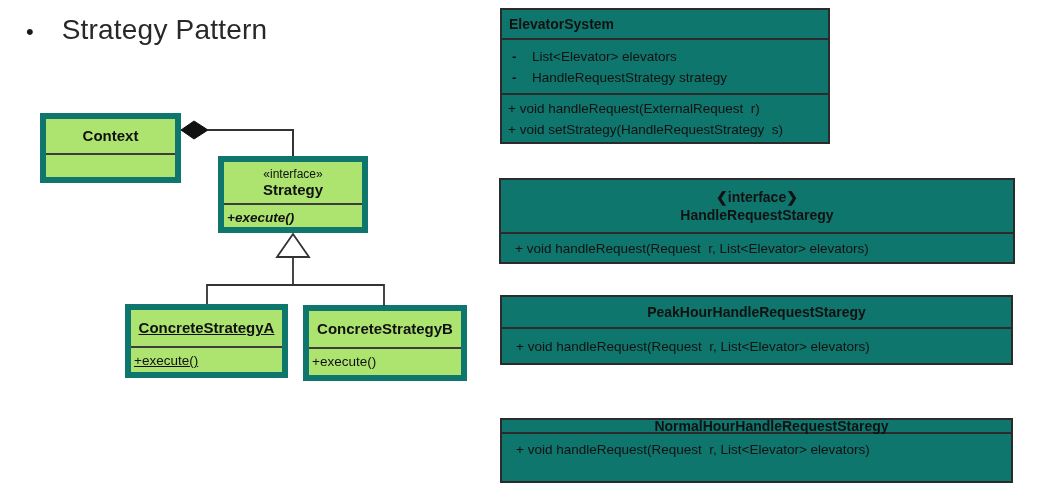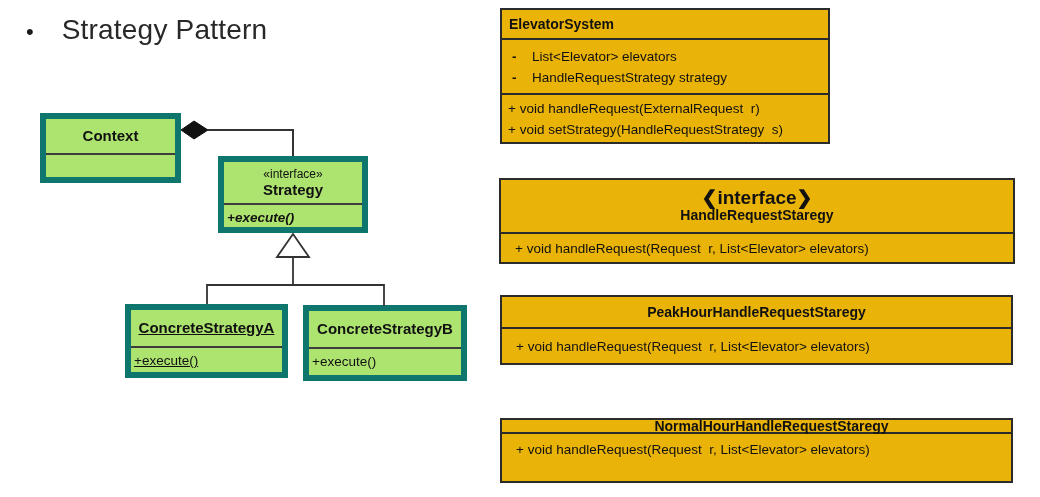--- a/index.html
+++ b/index.html
@@ -36,29 +36,29 @@
   #box-concrete-a .g-hdr { height:38px; }
   #box-concrete-b { left:303px; top:305px; width:164px; height:76px; }
   #box-concrete-b .g-hdr { height:38px; }
 
   
   .connectors { position:absolute; left:0; top:0; pointer-events:none; }
 
   
   .cbox {
     position:absolute; box-sizing:border-box;
-    background:#eab308; border:2px solid #2b2b2b; font-size:13.5px;
+    background:#0f766e; border:2px solid #2b2b2b; font-size:13.5px;
   }
   .c-hdr {
     font-weight:bold; font-size:14px; border-bottom:2px solid #2b2b2b;
     box-sizing:border-box; display:flex; flex-direction:column; justify-content:center;
   }
   .c-hdr.left   { align-items:flex-start; padding-left:7px; }
   .c-hdr.center { align-items:center; text-align:center; }
-  .c-stereo { font-size:19px; line-height:17px; }
+  .c-stereo { font-size:14px; line-height:17px; }
   .c-name   { font-size:14px; line-height:18px; }
   .c-section { box-sizing:border-box; }
   .attr-row { display:flex; line-height:21px; white-space:pre; }
   .attr-dash { width:30px; padding-left:10px; box-sizing:border-box; font-weight:bold; }
   .meth-row { line-height:21px; padding-left:6px; white-space:pre; }
   .single-meth { display:flex; align-items:center; padding-left:14px; white-space:pre; box-sizing:border-box;text-align:center; }
 
   #box-elevator  { left:500px; top:8px;   width:330px; height:136px; }
   #box-elevator .c-hdr { height:30px; }
   #box-elevator .attrs { height:55px; border-bottom:2px solid #2b2b2b; padding-top:6px; }

